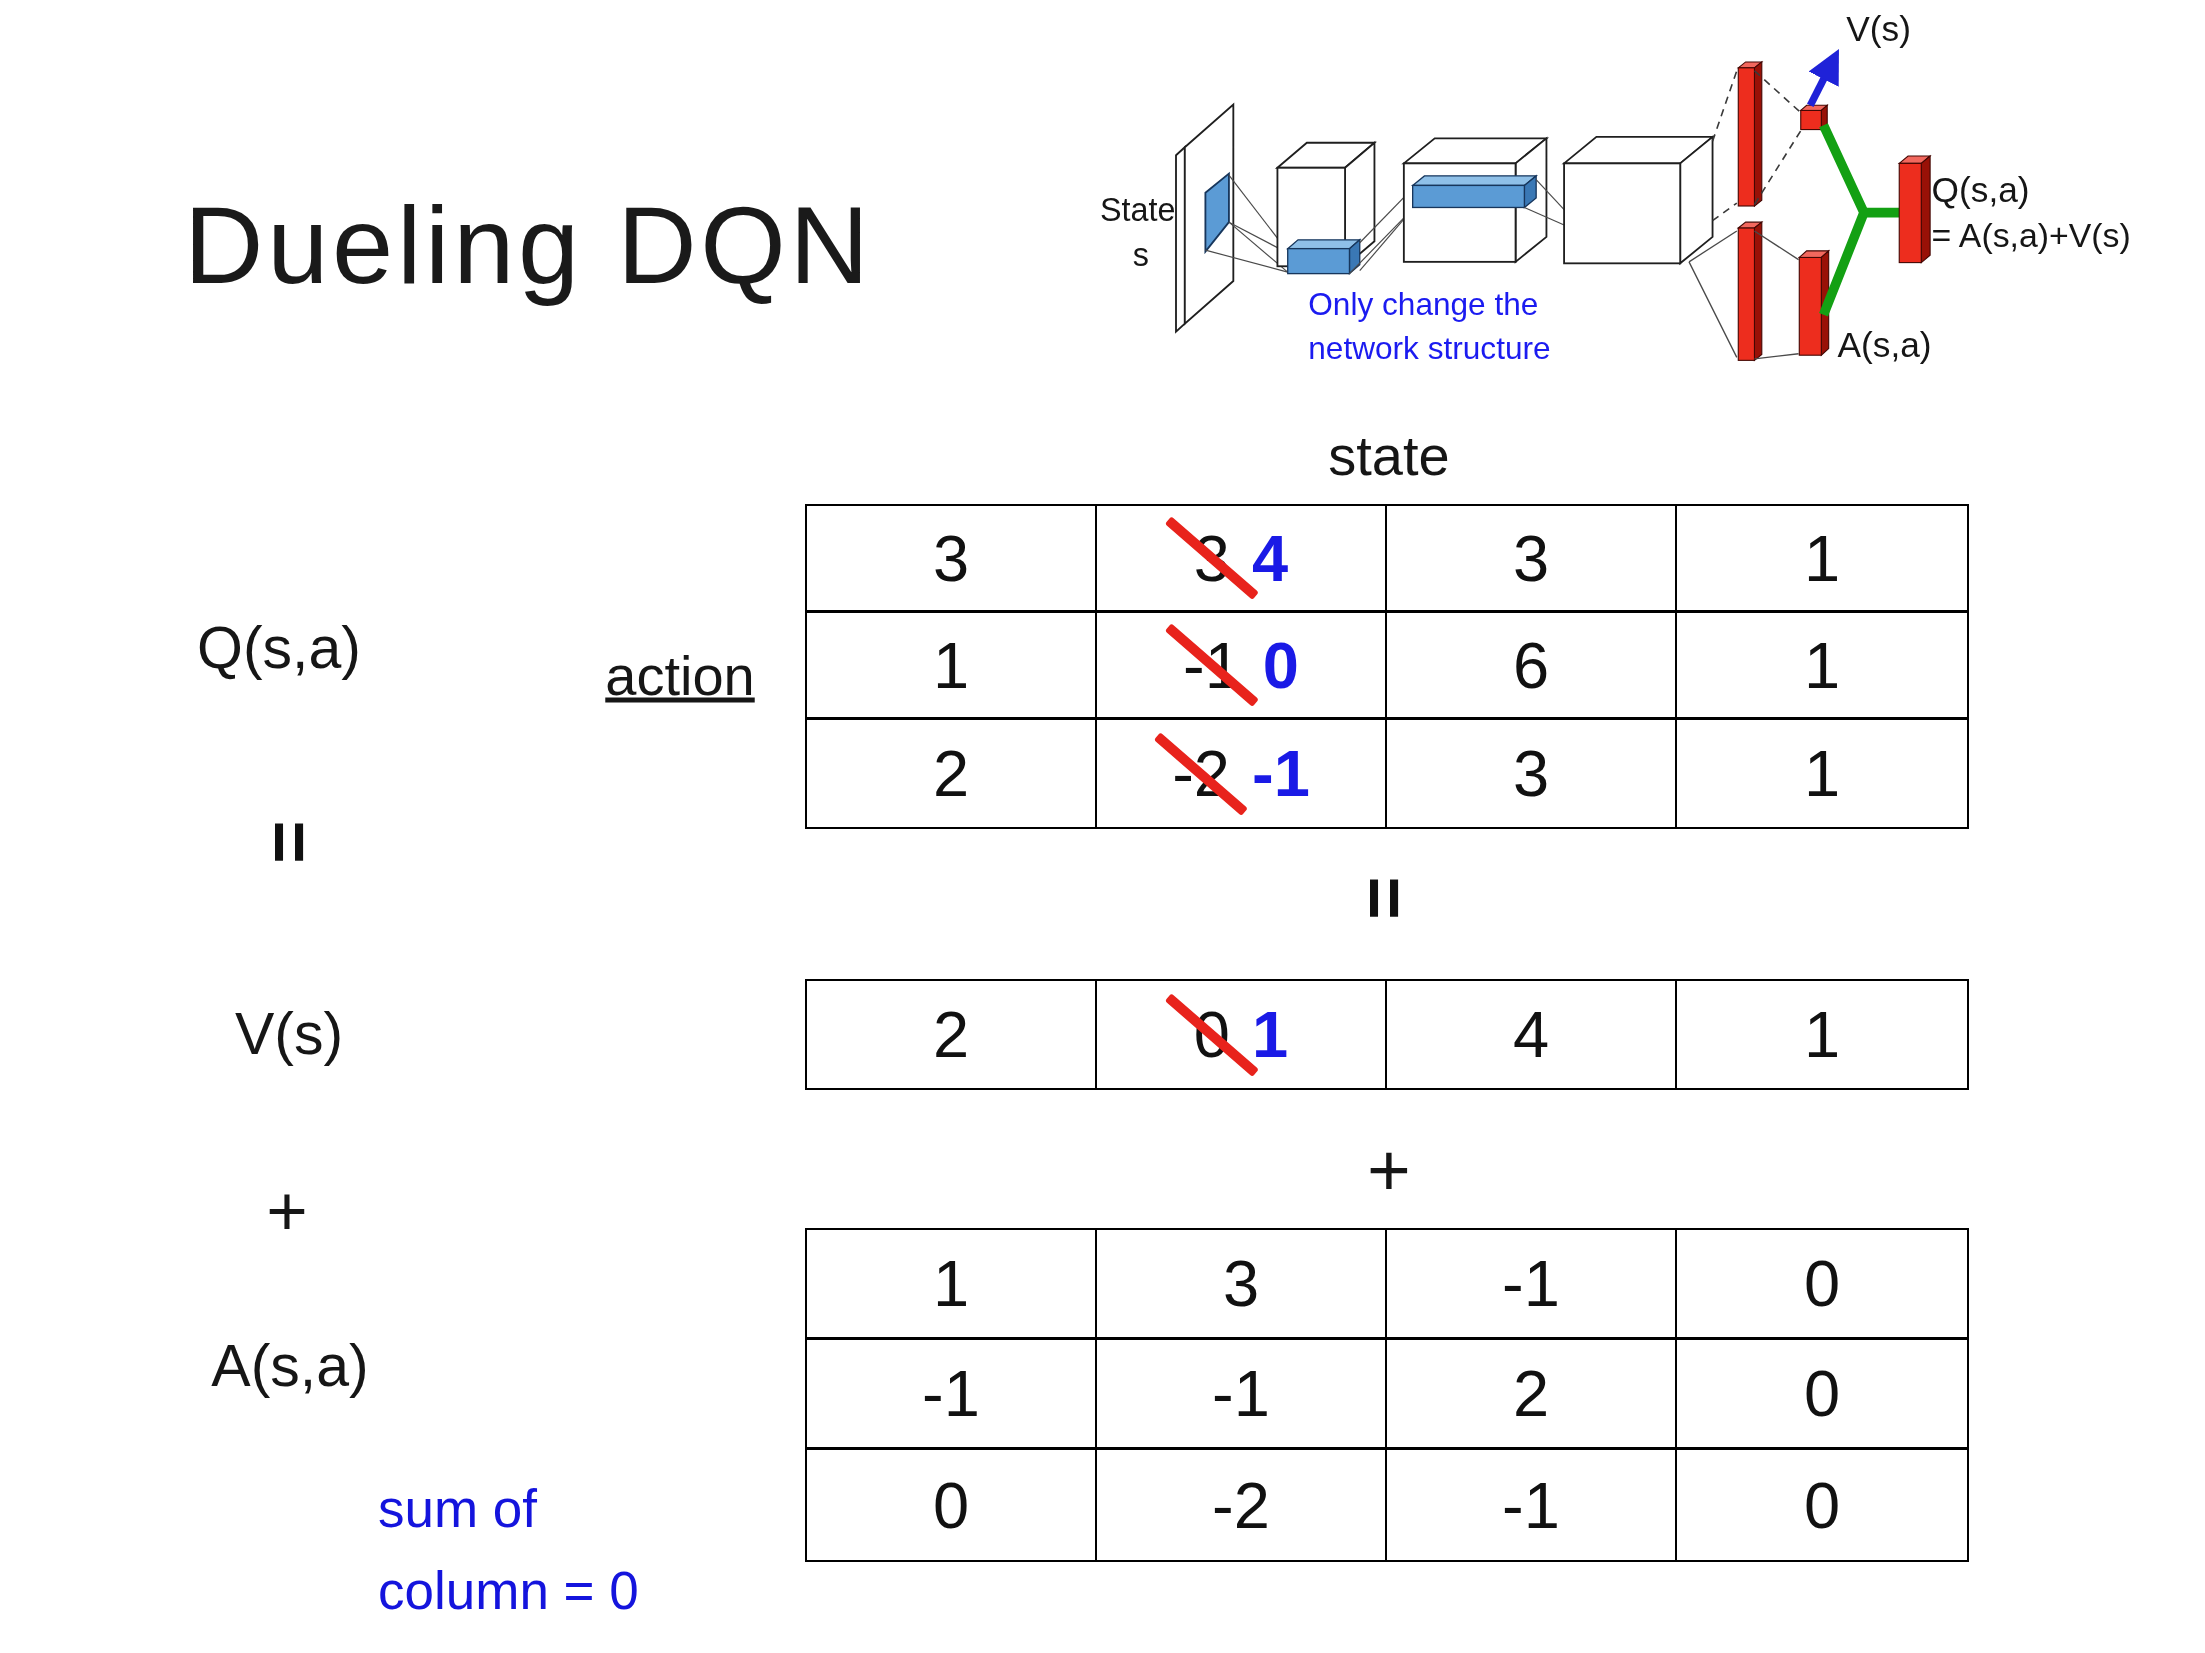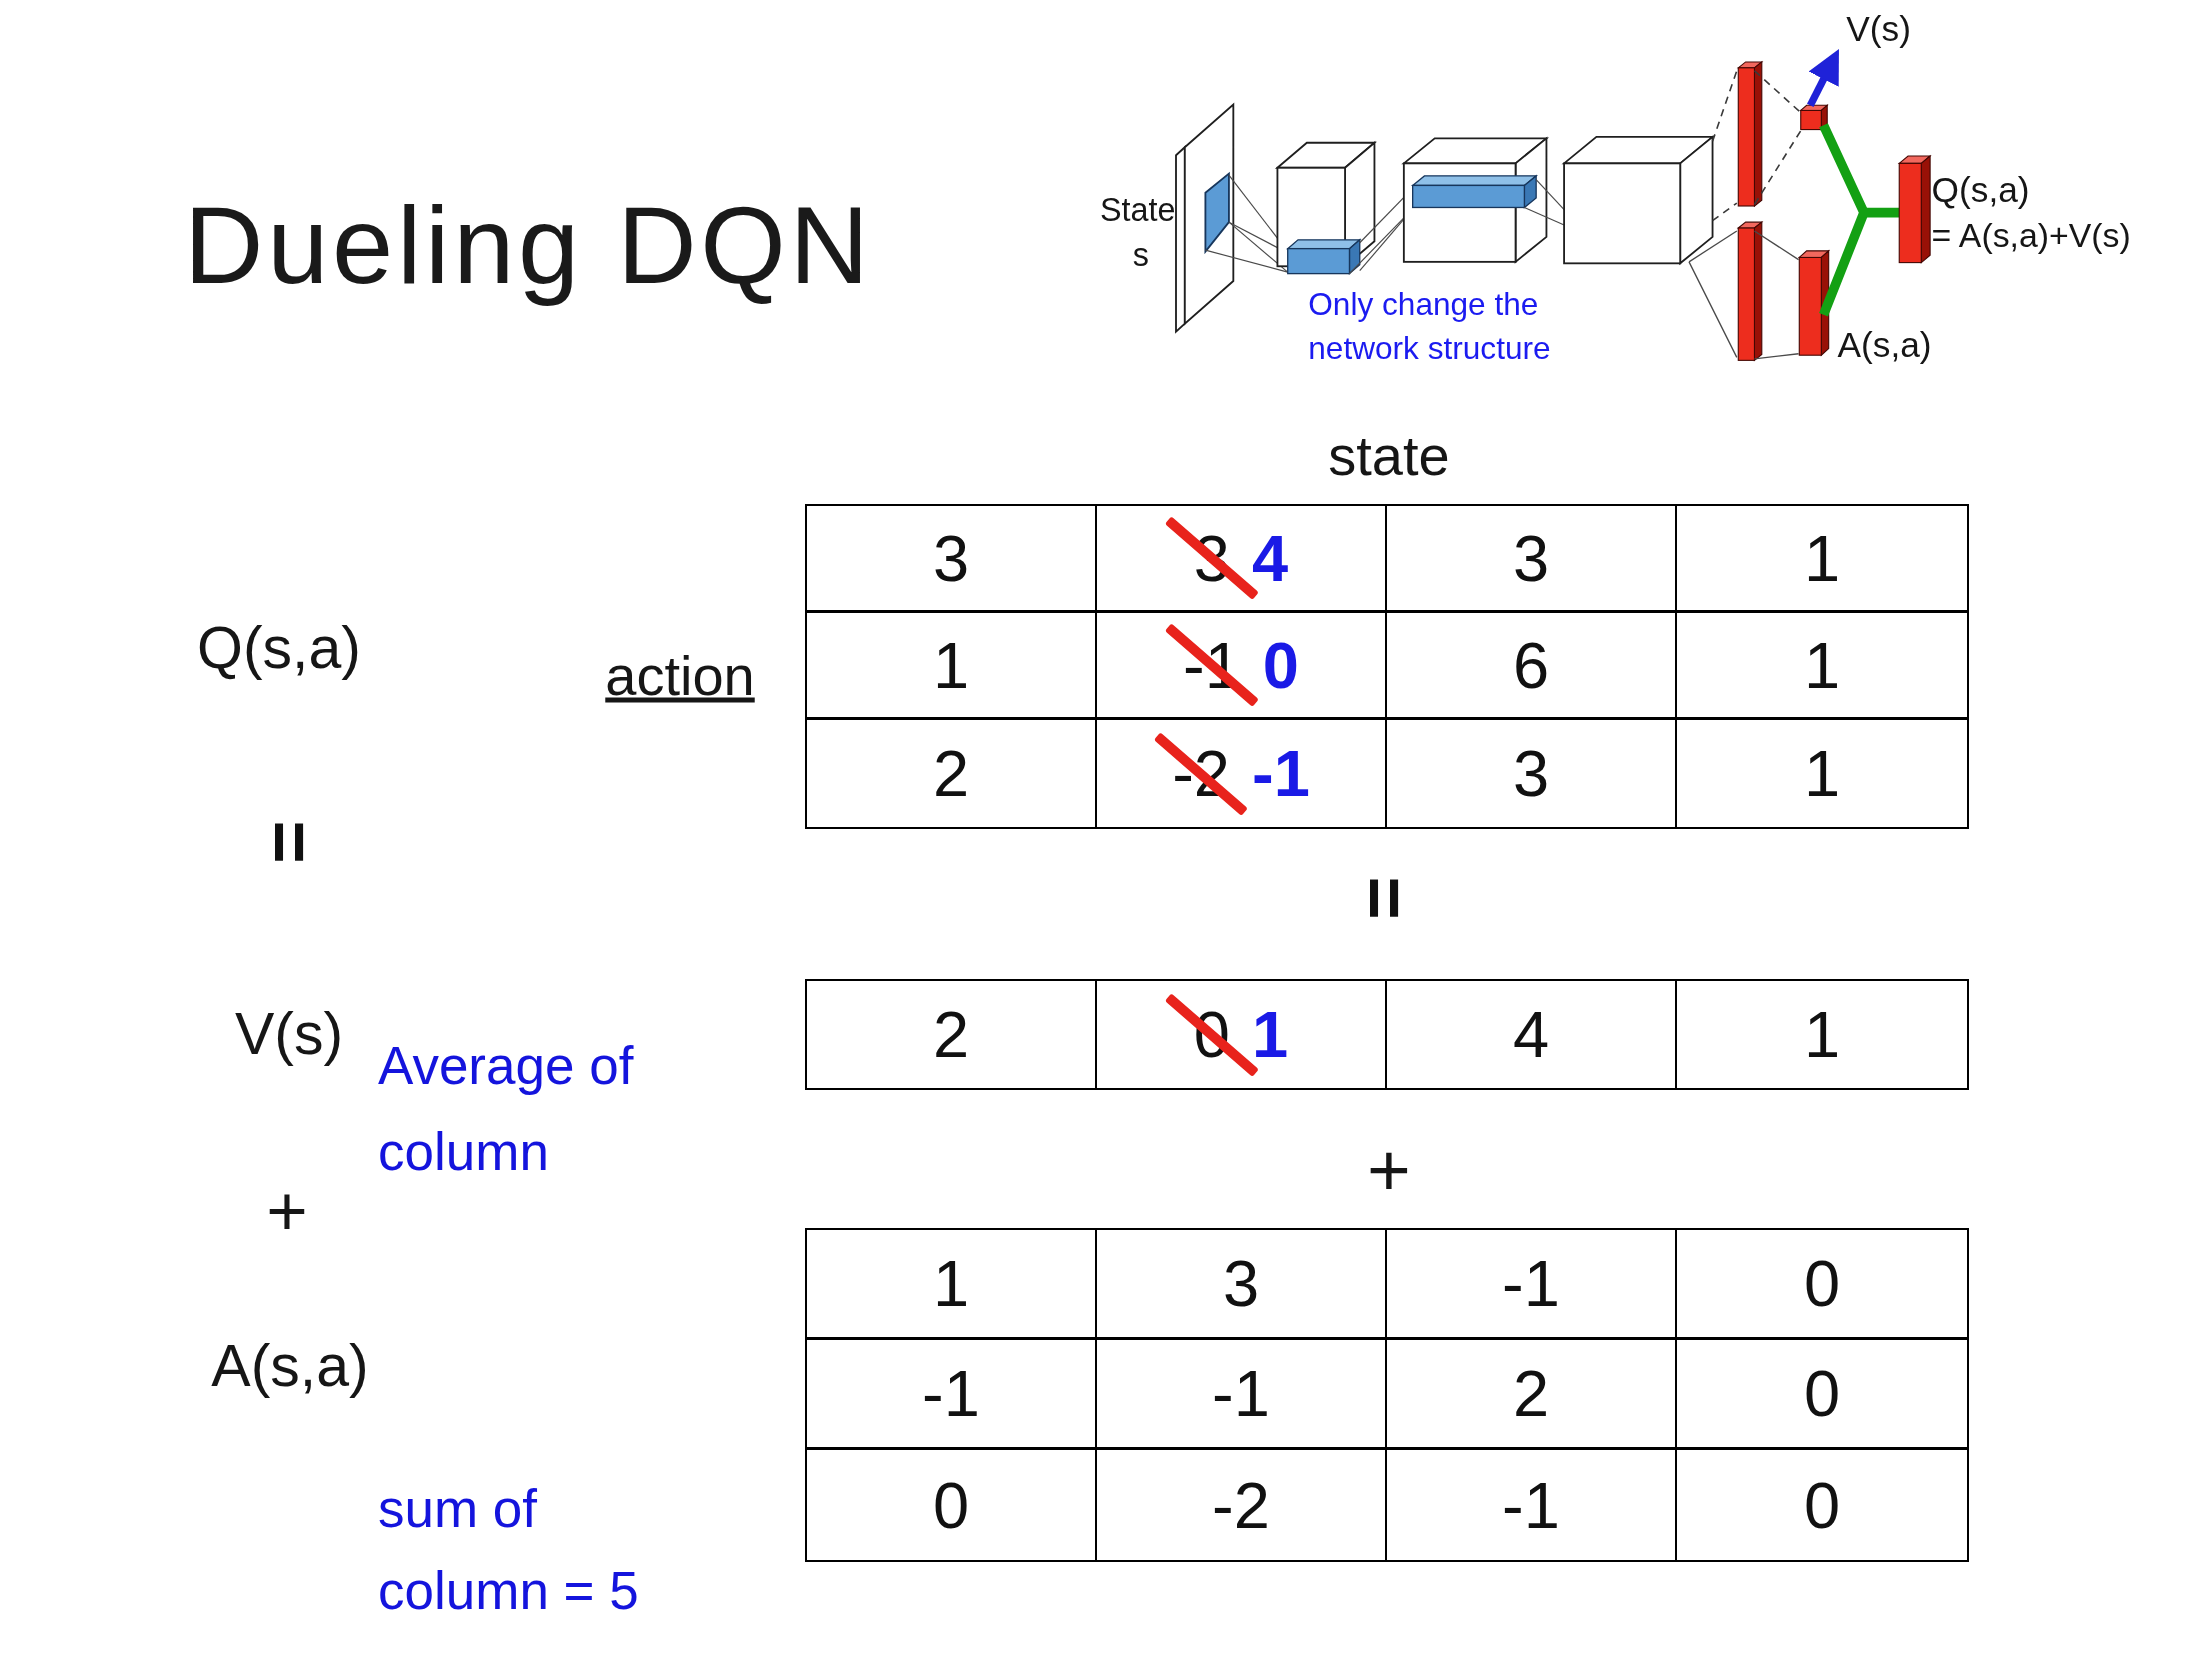--- a/index.html
+++ b/index.html
@@ -162,27 +162,23 @@
     <text x="1228" y="336" font-size="46" fill="#161616">= A(s,a)+V(s)</text>
     <text x="1100" y="486" font-size="48" fill="#161616">A(s,a)</text>
   </svg>
 
   <div class="abs ctr biglabel" style="left:279px;top:648px;">Q(s,a)</div>
   <span class="abs roteq" style="left:289px;top:842px;">=</span>
   <div class="abs ctr biglabel" style="left:289px;top:1034px;">V(s)</div>
   <div class="abs ctr plus" style="left:287px;top:1210px;">+</div>
   <div class="abs ctr biglabel" style="left:290px;top:1366px;">A(s,a)</div>
 
-  <div class="abs bluenote" style="left:378px;top:1023px;">
-    <div>Average of</div>
-    <div>column</div>
-  </div>
   <div class="abs bluenote tight" style="left:378px;top:1468px;">
     <div>sum of</div>
-    <div>column = 5</div>
+    <div>column = 0</div>
   </div>
 
   <div class="abs ctr hdr" style="left:1389px;top:455px;">state</div>
   <div class="abs ctr hdr" style="left:680px;top:675px;text-decoration:underline;">action</div>
 
   <span class="abs roteq" style="left:1384px;top:898px;">=</span>
   <div class="abs ctr plus" style="left:1389px;top:1170px;font-size:75px;">+</div>
 
   <div class="mtable" style="left:805px;top:504px;grid-template-columns:290px 290px 290px 290px;grid-auto-rows:107px;">
     <div class="cell">

